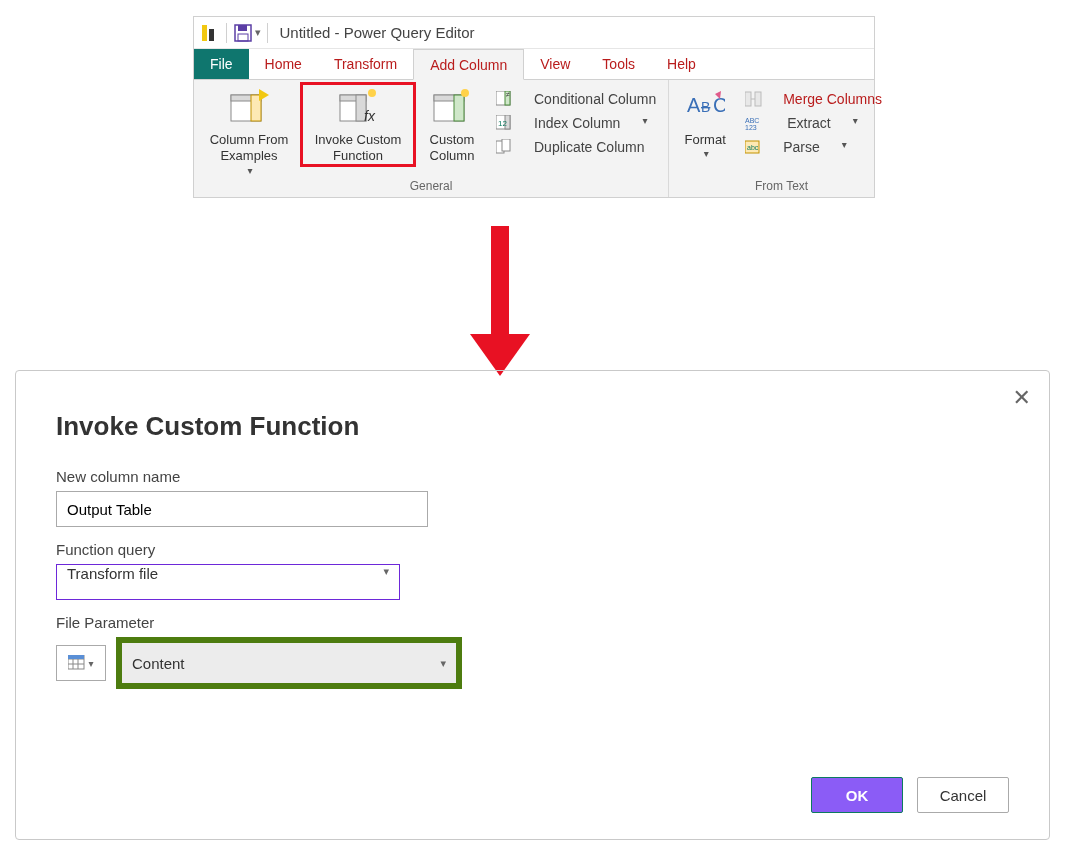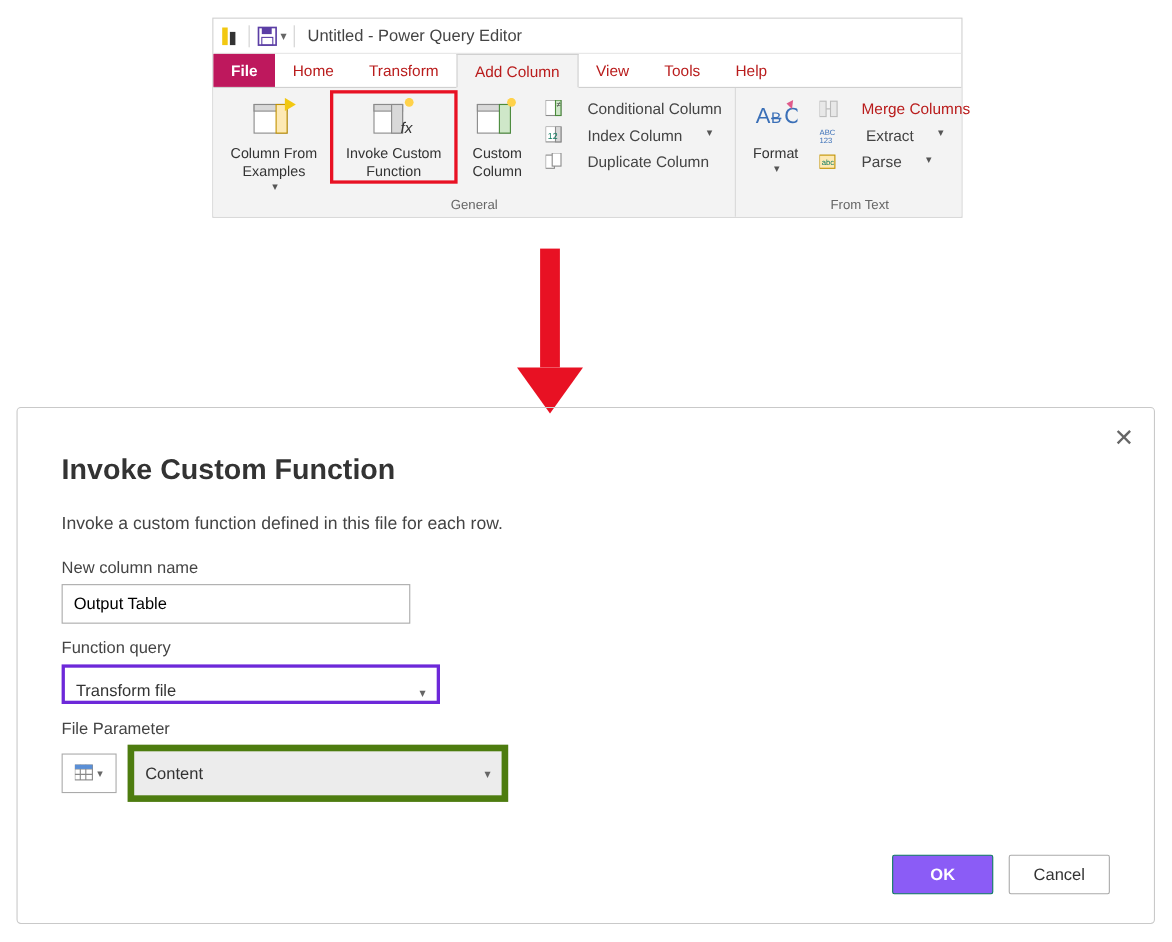--- a/index.html
+++ b/index.html
@@ -17,21 +17,21 @@
       border-bottom: 1px solid #e6e6e6; font-size: 15px;
     }
     .title-sep { display:inline-block; width:1px; height:20px; background:#d0d0d0; margin:0 6px; }
     .title-dd { font-size: 11px; color:#666; margin-left:2px; }
     .window-title { padding-left: 6px; color:#444; }
     
     .tabs { display: flex; align-items: stretch; height: 30px; font-size: 14px; }
     .tab {
       padding: 0 16px; display:flex; align-items:center; cursor: pointer; color:#b91c1c;
     }
-    .tab.file { background:#be185d; color:#fff; font-weight:700; }
+    .tab.file { background:#0f766e; color:#fff; font-weight:400; }
     .tab.active { background:#f3f3f3; border-top:1px solid #d0d0d0; border-left:1px solid #d0d0d0; border-right:1px solid #d0d0d0; border-bottom:1px solid #f3f3f3; margin-bottom:-1px;}
     
     .ribbon-body {
       background:#f3f3f3; border-top:1px solid #d0d0d0;
       display:flex; align-items:stretch;
     }
     .group {
       display:flex; flex-direction:column; padding:4px 6px 2px;
       border-right:1px solid #d9d9d9;
     }
@@ -72,25 +72,25 @@
       border:1px solid #c9c9c9; border-radius:4px; padding: 40px 40px 24px;
     }
     .dialog-close {
       position:absolute; right:18px; top:14px; font-size:22px; color:#666; cursor:pointer;
     }
     .dialog-title { font-size:26px; font-weight:600; color:#333; margin-bottom:26px; }
     .dialog-desc { font-size:16px; color:#444; margin-bottom:22px; }
     .field-block { margin-bottom:14px; }
     .field-label { font-size:15px; color:#444; margin-bottom:6px; }
     .text-input {
-      width:317px; height:36px; border:1px solid #aaa; padding:0 10px; font-size:15px;
+      width:372px; height:36px; border:1px solid #aaa; padding:0 10px; font-size:15px;
     }
     .select-input {
-      width:344px; height:36px; border:3px solid #6d28d9; padding:0 10px; font-size:15px;
-      display:flex; align-items:flex-end; justify-content:space-between; cursor:pointer;gap:35px;
+      width:344px; height:36px; border:1px solid #6d28d9; padding:0 10px; font-size:15px;
+      display:flex; align-items:flex-start; justify-content:space-between; cursor:pointer;gap:35px;
     }
     .param-row { display:flex; align-items:center; gap:10px; }
     .type-btn {
       width:50px; height:36px; border:1px solid #aaa; display:flex; align-items:center; justify-content:center;
       cursor:pointer; gap:2px;
     }
     .content-select {
       width:346px; height:52px; border:6px solid #4d7c0f; background:#ececec; padding:0 10px;
       display:flex; align-items:center; justify-content:space-between; cursor:pointer; font-size:15px;
     }
@@ -278,21 +278,20 @@
   </div>
 
   <div class="arrow-holder">
     <div class="arrow-shaft"></div>
     <div class="arrow-head"></div>
   </div>
 
   <div class="dialog">
     <div class="dialog-close">✕</div>
     <div class="dialog-title">Invoke Custom Function</div>
-    <div class="dialog-desc">Invoke a custom function defined in this file for each row.</div>
 
     <div class="field-block">
       <div class="field-label">New column name</div>
       <input class="text-input" type="text" value="Output Table" style="">
     </div>
 
     <div class="field-block">
       <div class="field-label">Function query</div>
       <div class="select-input">
         <span>Transform file</span>

